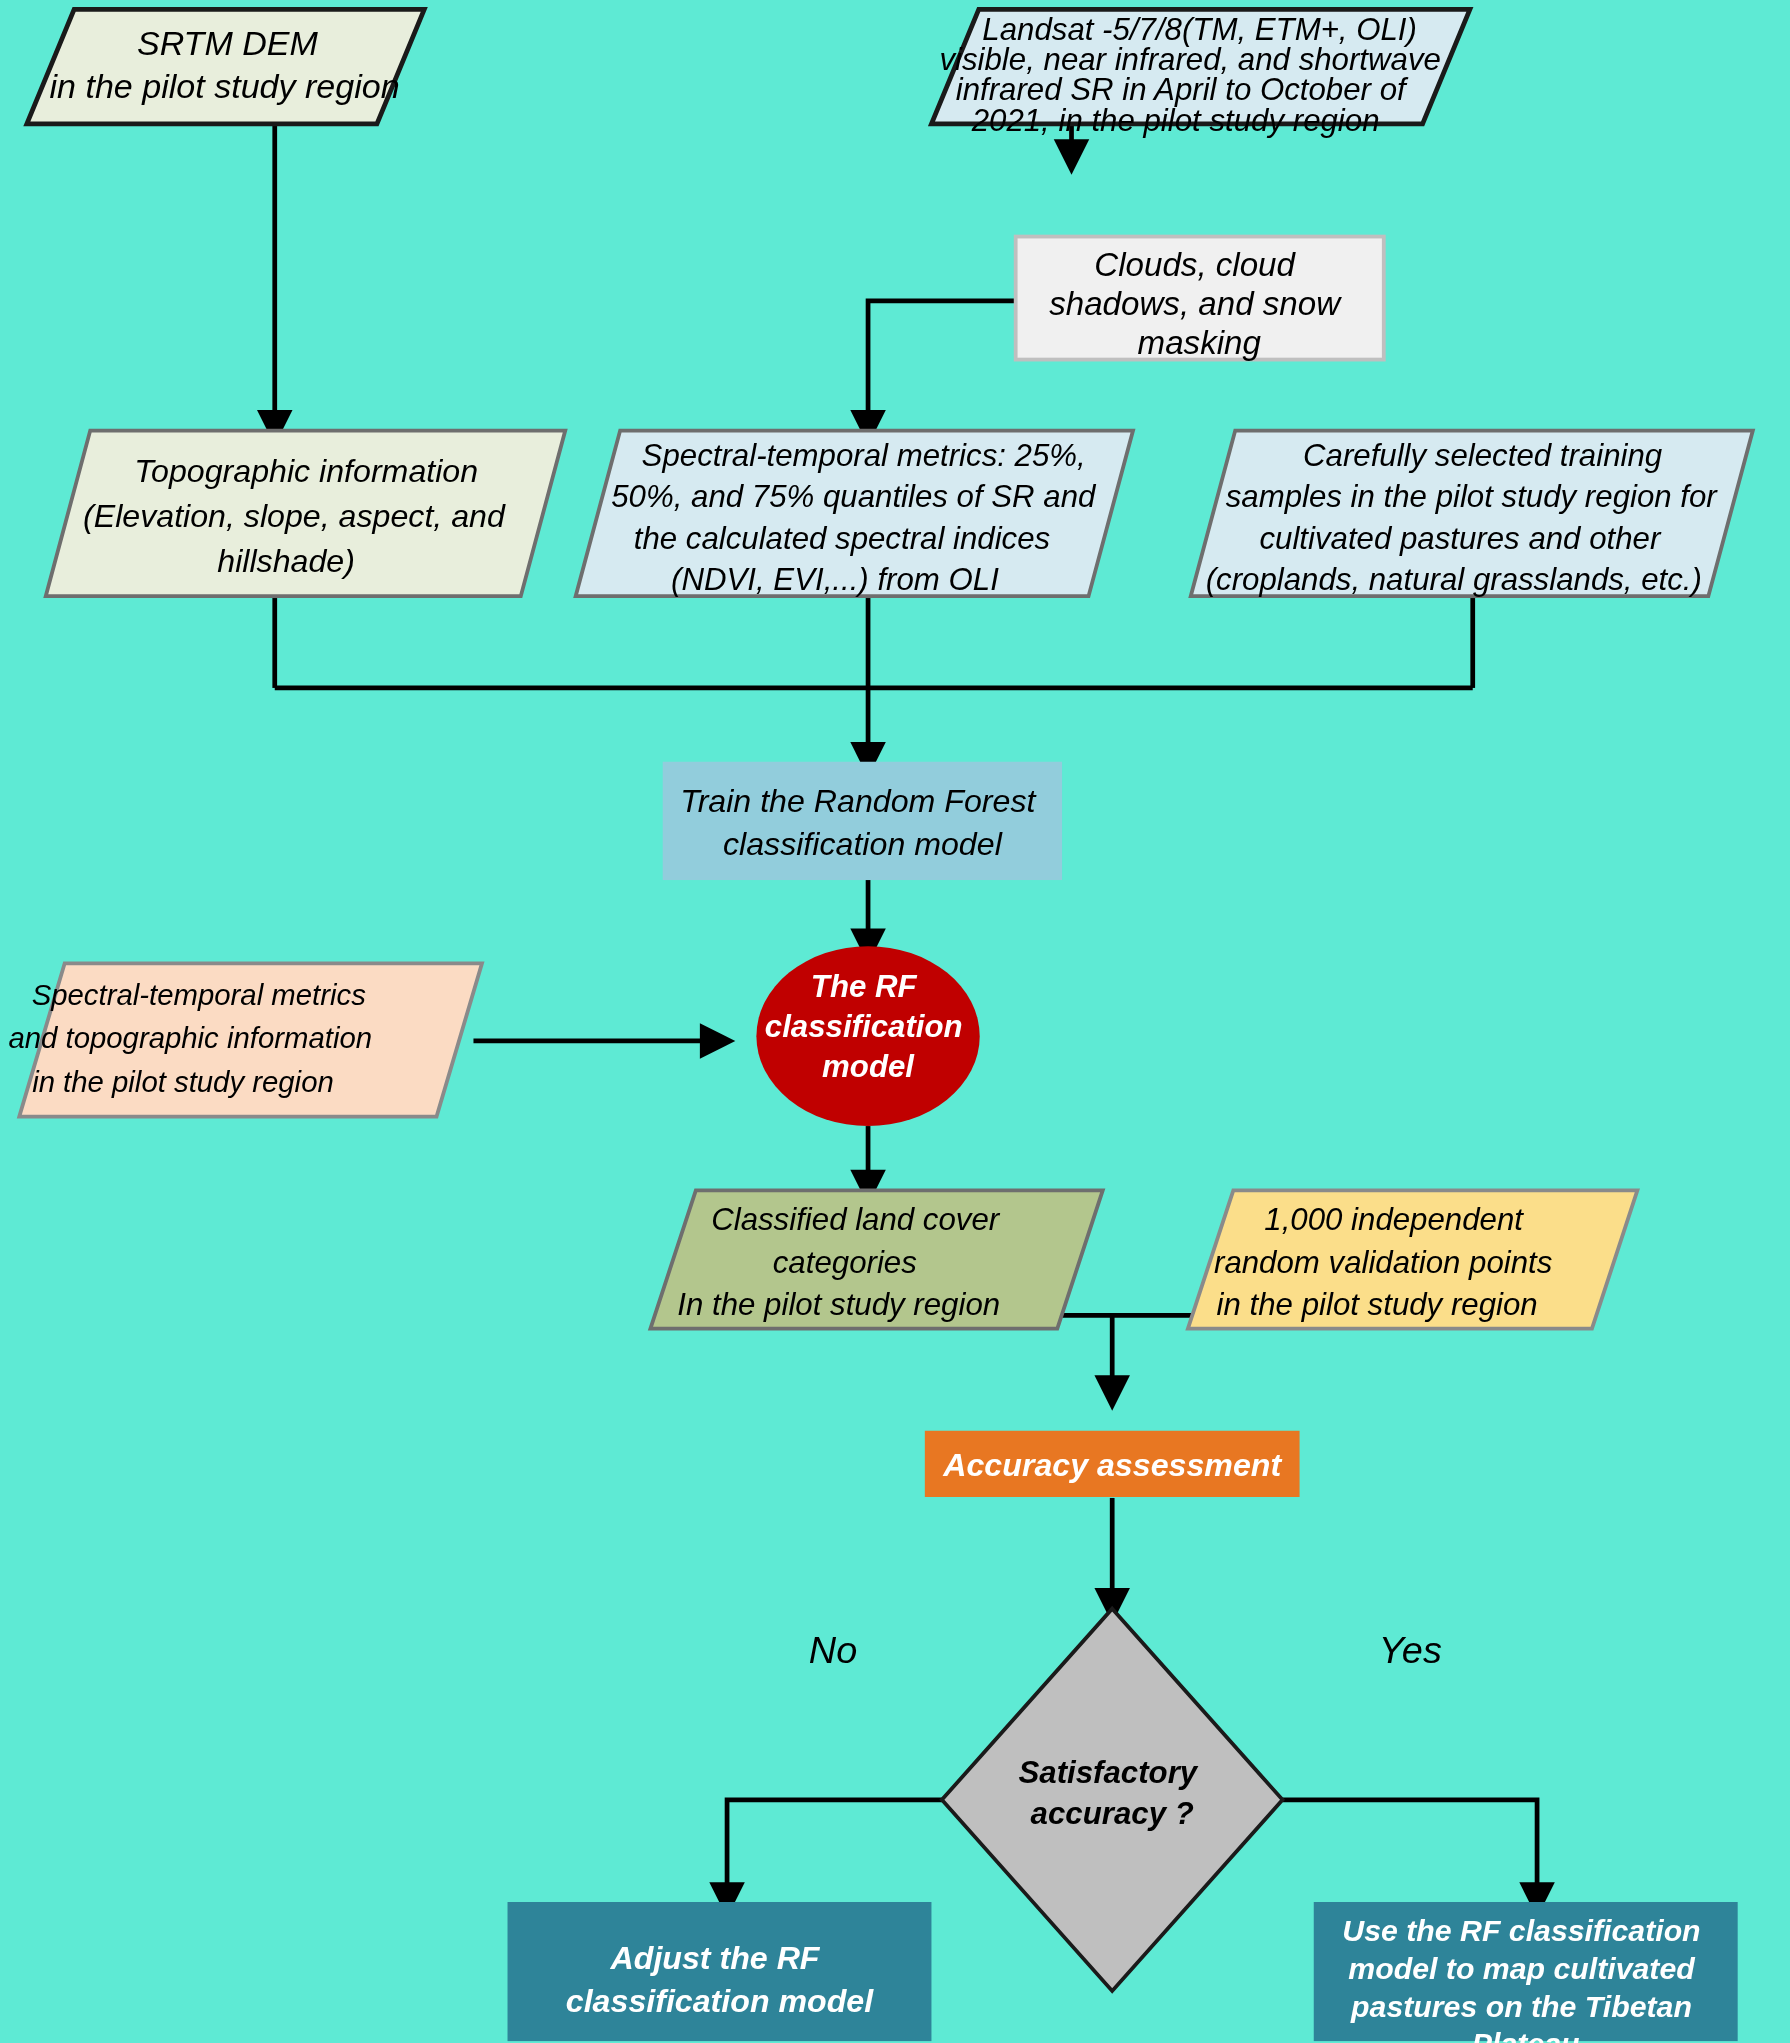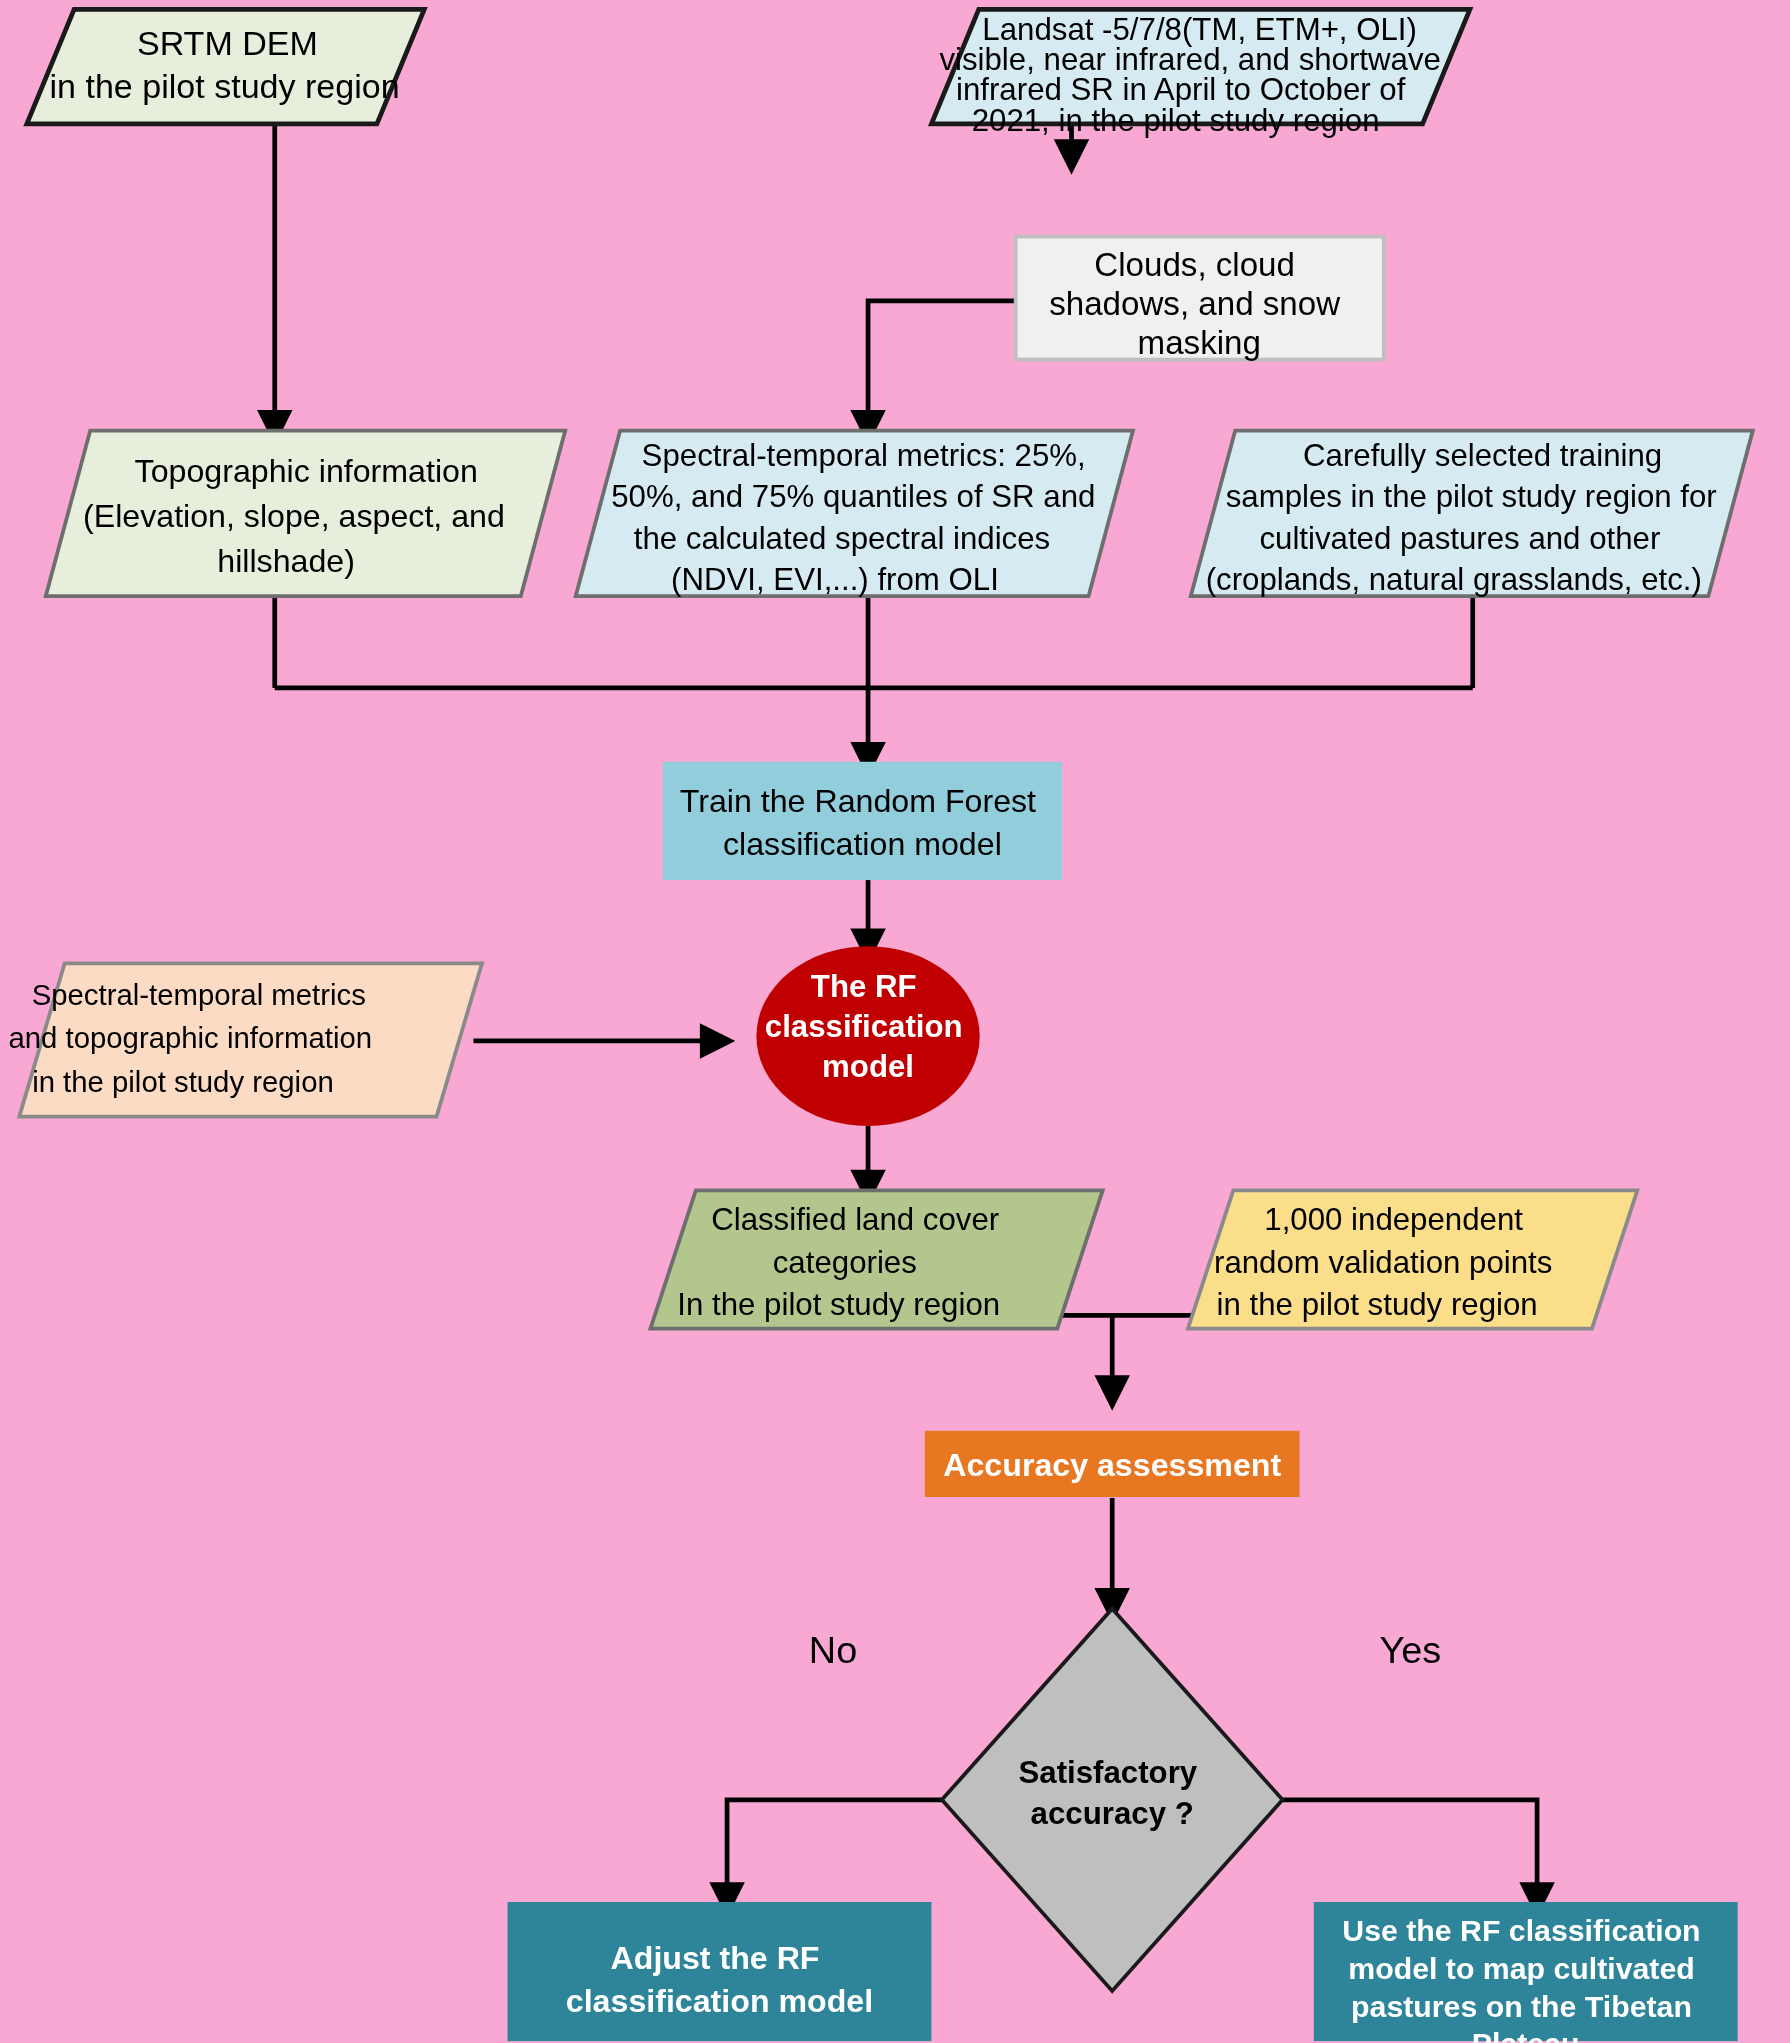--- a/index.html
+++ b/index.html
@@ -1,17 +1,17 @@
 <!DOCTYPE html>
 <html style="font-size:15px"><head>
 <meta charset="utf-8">
 <style>
   html,body{margin:0;padding:0;background:#ffffff;}
   body{width:1791px;height:2043px;font-family:"Liberation Sans",sans-serif;}
-  #stage{position:relative;width:1791px;height:2043px;overflow:hidden;background:#f9a8d4;}
+  #stage{position:relative;width:1791px;height:2043px;overflow:hidden;background:#5eead4;font-style:italic;}
   svg{display:block;}
   .node-text{font-family:"Liberation Sans",sans-serif;fill:#000;}
   .lbl{font-family:"Liberation Sans",sans-serif;fill:#000;font-size:40px;}
 </style>
 </head>
 <body>
 
 <div id="stage">
 <svg width="1791" height="2043" viewBox="0 0 1892 2159" xmlns="http://www.w3.org/2000/svg">
   <defs>

